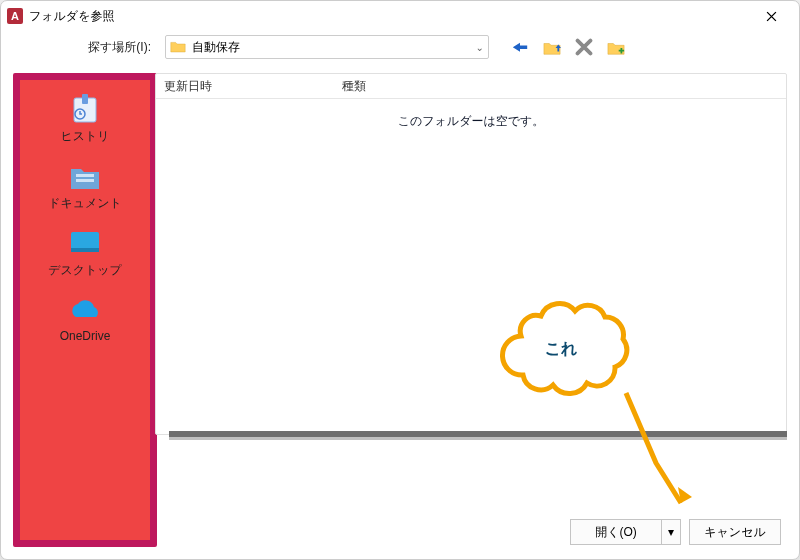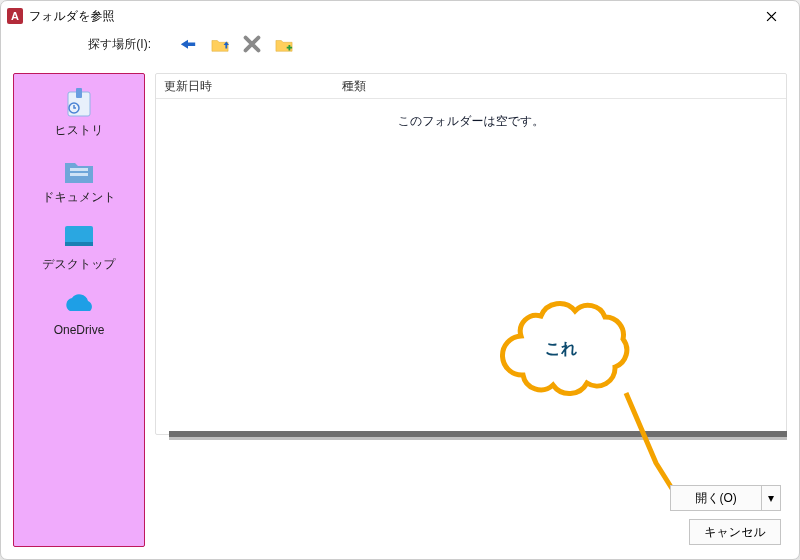--- a/index.html
+++ b/index.html
@@ -12,35 +12,35 @@
 .closebtn svg{width:11px;height:11px}
 .toolbar-row{display:flex;align-items:center;padding:4px 12px 10px 12px;gap:8px}
 .look-label{width:138px;text-align:right;padding-right:6px;font-size:12px;color:#222}
 .path-select{flex:0 0 300px;height:22px;border:1px solid #ccc;border-radius:2px;display:flex;align-items:center;padding:0 18px 0 4px;position:relative;background:#fff}
 .path-select .folder-icon{width:16px;height:14px;margin-right:6px}
 .path-select .chev{position:absolute;right:4px;top:50%;transform:translateY(-50%);font-size:10px;color:#666}
 .tool-icons{display:flex;align-items:center;gap:14px;margin-left:14px}
 .tool-icons .ti{width:18px;height:18px;cursor:pointer;display:flex;align-items:center;justify-content:center}
 .right-tools{margin-left:auto;display:flex;align-items:center;gap:14px;font-size:12px}
 .right-tools .drop{cursor:pointer}
-.sidebar{position:absolute;left:12px;top:72px;bottom:12px;width:130px;background:#f0abfc;border:1px solid #be185d;border-radius:2px;padding-top:8px}
+.sidebar{position:absolute;left:12px;top:72px;bottom:12px;width:130px;background:#ef4444;border:7px solid #be185d;border-radius:2px;padding-top:8px}
 .sb-item{display:flex;flex-direction:column;align-items:center;gap:4px;padding:6px 0 10px 0;cursor:pointer}
 .sb-item .ic{width:34px;height:30px}
 .sb-item .lab{font-size:12px;color:#222}
 .filearea{position:absolute;left:154px;right:12px;top:72px;height:360px;background:#fff;border:1px solid #e0e0e0;border-radius:2px;overflow:hidden}
 .filearea .cols{height:24px;border-bottom:1px solid #e6e6e6;display:flex;align-items:center;font-size:12px;color:#333}
 .filearea .col{padding-left:8px}
 .filearea .col.name{flex:0 0 360px}
 .filearea .col.date{flex:0 0 170px}
 .filearea .col.type{flex:1}
 .filearea .empty{text-align:center;padding-top:14px;color:#0f172a;font-size:12px}
 .scroll-track{position:absolute;left:154px;right:12px;top:432px;height:10px}
 .scroll-track::before{content:"";position:absolute;left:14px;right:0;top:0;height:7px;background:#bfbfbf}
 .scroll-track::after{content:"";position:absolute;left:14px;right:0;top:-2px;height:6px;background:#6d6d6d}
-.action-btns{position:absolute;right:18px;bottom:14px;display:flex;flex-direction:column;gap:8px;align-items:flex-end}
+.action-btns{position:absolute;right:18px;bottom:14px;display:flex;gap:8px;align-items:flex-end}
 .btn-row{display:flex}
 .btn{border:1px solid #c4c4c4;background:#fbfbfb;height:24px;min-width:70px;padding:0 10px;font-size:12px;display:flex;align-items:center;justify-content:center;cursor:pointer}
 .btn.split-main{border-right:none}
 .btn.split-caret{min-width:18px;width:18px;padding:0}
 .callout{position:absolute;left:490px;top:300px;width:230px;height:200px;pointer-events:none}
 .cloud{width:140px;height:110px;position:relative}
 .cloud svg{width:100%;height:100%}
 .cloud .txt{position:absolute;left:0;right:0;top:38px;text-align:center;font-size:16px;font-weight:600;color:#0c4a6e}
 .pointer-line{position:absolute;left:135px;top:92px;width:80px;height:118px}
 .pointer-line svg{width:100%;height:100%;overflow:visible}
@@ -55,20 +55,29 @@
     <div class="title">フォルダを参照</div>
     <div class="closebtn">
       <svg viewBox="0 0 10 10">
           <path d="M1 1 L9 9 M9 1 L1 9" stroke="#000" stroke-width="1.2" fill="none"></path>
         </svg>
     </div>
   </div>
 
   <div class="toolbar-row">
     <div class="look-label">探す場所(I):</div>
+    <div class="path-select">
+      <span class="folder-icon">
+        <svg viewBox="0 0 20 16">
+            <path d="M1 3 h6 l2 2 h10 v10 h-18 z" fill="#ffcf5c" stroke="#d7a32a" stroke-width=".5"></path>
+          </svg>
+      </span>
+      <span>自動保存</span>
+      <span class="chev">⌄</span>
+    </div>
     <div class="tool-icons">
       <div class="ti">
         <svg viewBox="0 0 20 14">
             <path d="M10 2 L2 7 L10 12 L10 9 L18 9 L18 5 L10 5 Z" fill="#1f63c7"></path>
           </svg>
       </div>
       <div class="ti">
         <svg viewBox="0 0 20 18">
             <path d="M1 5 h6 l2 2 h10 v10 h-18 z" fill="#ffcf5c" stroke="#d7a32a" stroke-width=".5"></path>
             <path d="M14 10 l3 -4 l3 4 h-2 v4 h-2 v-4 z" fill="#1f63c7"></path>

